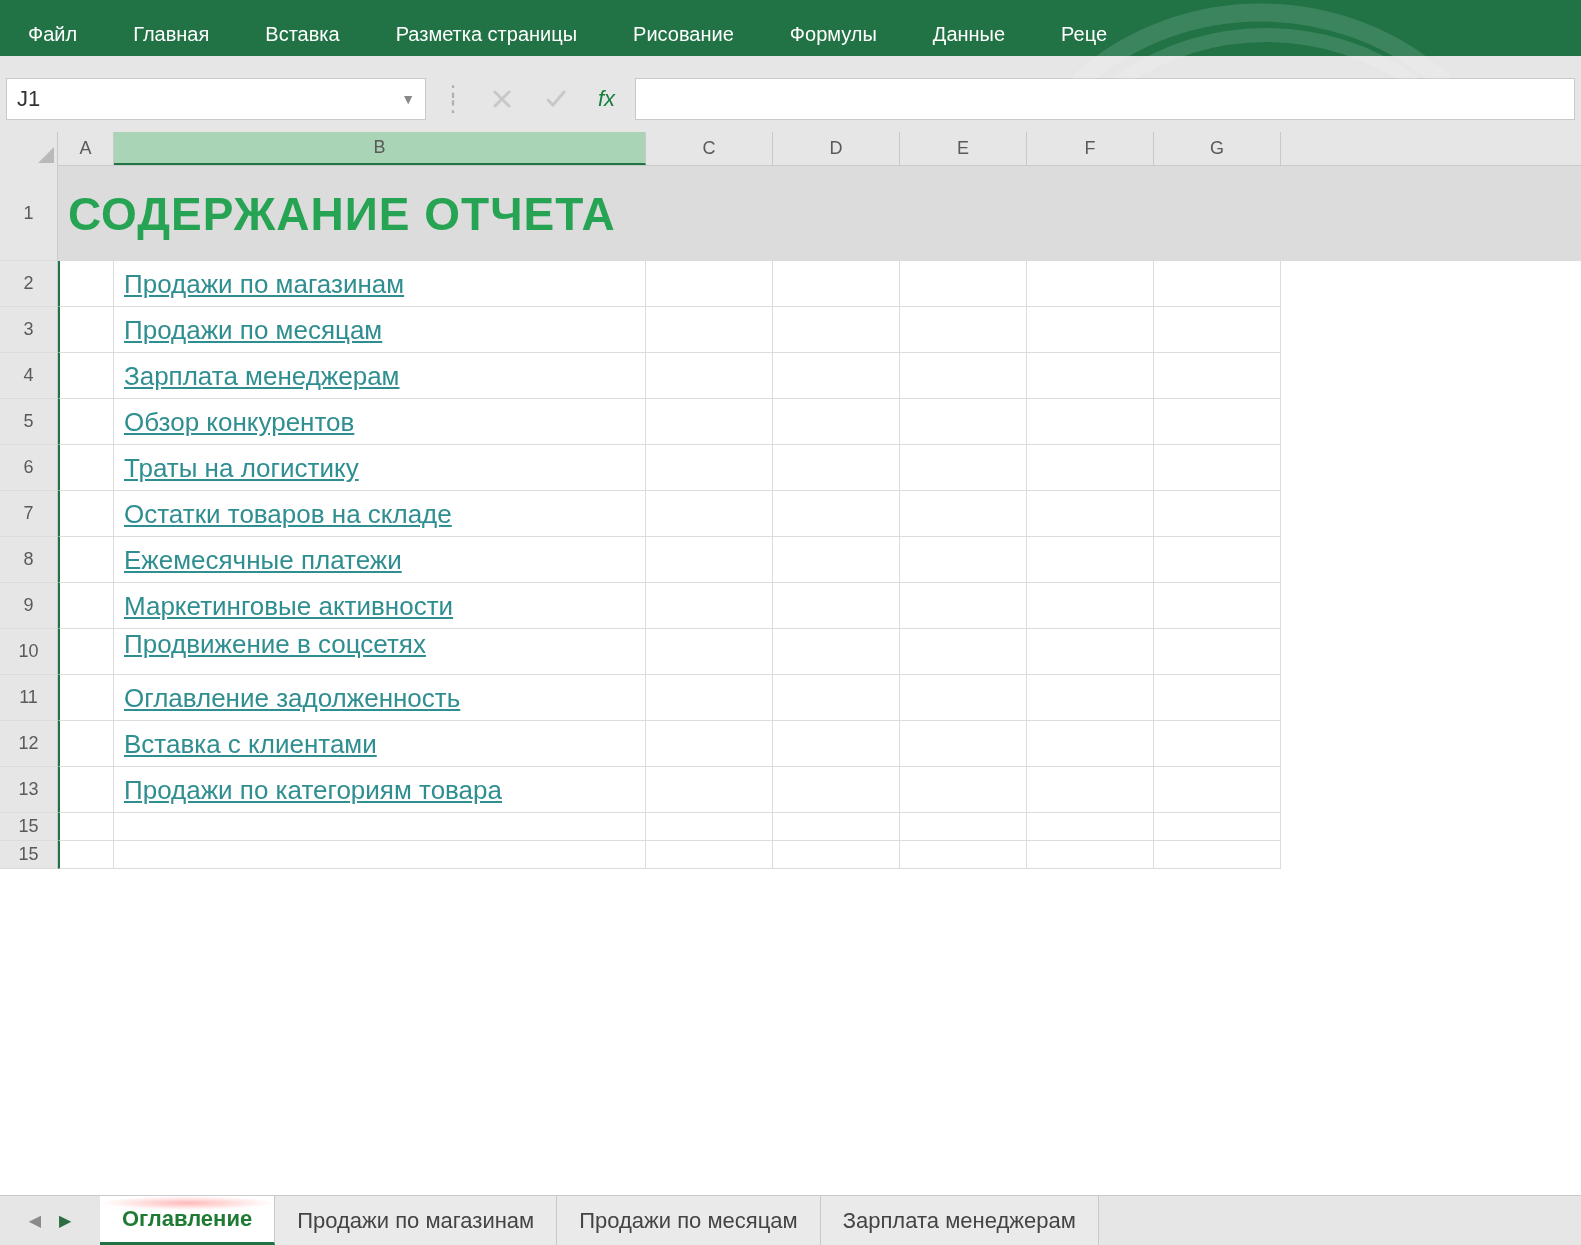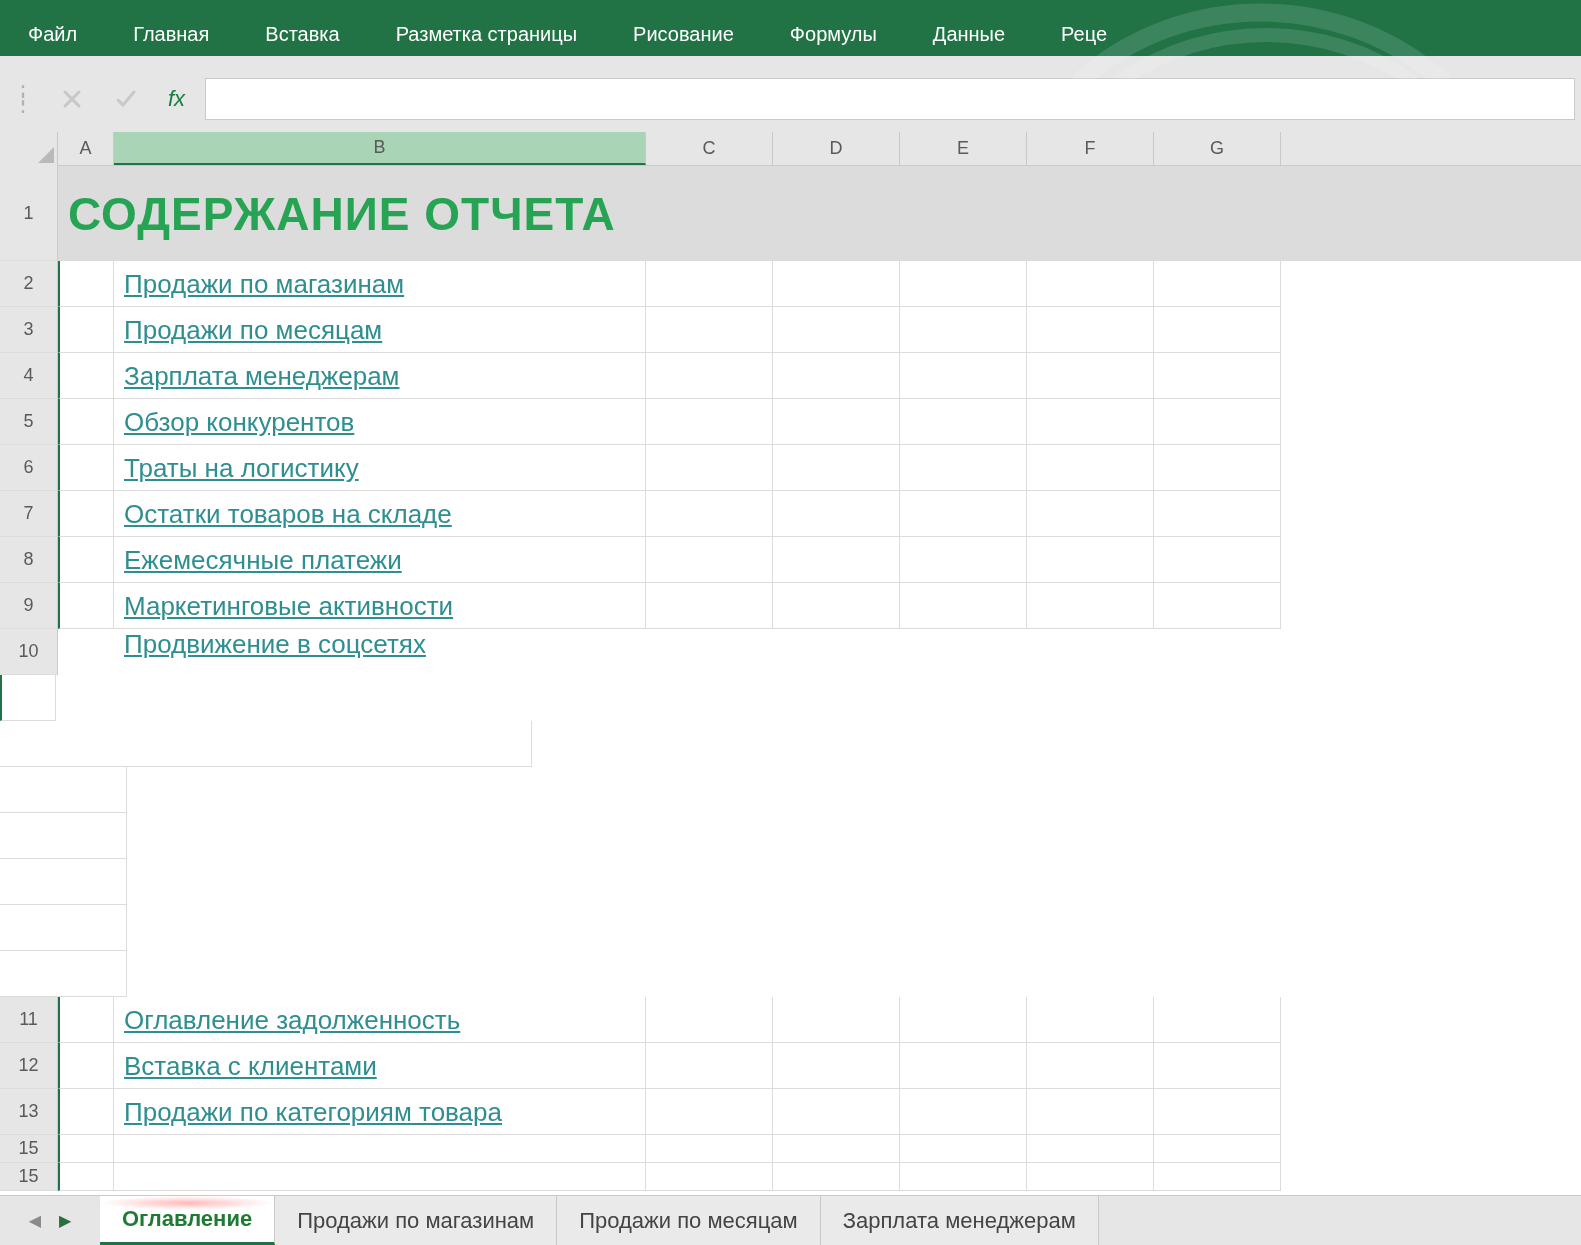--- a/index.html
+++ b/index.html
@@ -62,20 +62,24 @@
       <div class="ribbon-item">Вставка</div>
       <div class="ribbon-item">Разметка страницы</div>
       <div class="ribbon-item">Рисование</div>
       <div class="ribbon-item">Формулы</div>
       <div class="ribbon-item">Данные</div>
       <div class="ribbon-item">Реце</div>
     </div>
 </div>
 
 <div class="formula-row">
+  <div class="namebox">
+    <span>J1</span>
+    <span class="dd">▼</span>
+  </div>
   <div class="fb-dots">⋮<br>⋮</div>
   <div class="fb-btn">
     <svg width="22" height="22" viewBox="0 0 22 22">
         <path d="M4 4 L18 18 M18 4 L4 18" stroke="#c8c8c8" stroke-width="3" stroke-linecap="round"></path>
       </svg>
   </div>
   <div class="fb-btn">
     <svg width="24" height="24" viewBox="0 0 24 24">
         <path d="M4 13 L9 18 L20 5" stroke="#c8c8c8" stroke-width="3" fill="none" stroke-linecap="round"></path>
       </svg>
@@ -206,21 +210,21 @@
         <div class="cell" style="width: 532px;"></div>
         <div class="cell" style="width: 127px;"></div>
         <div class="cell" style="width: 127px;"></div>
         <div class="cell" style="width: 127px;"></div>
         <div class="cell" style="width: 127px;"></div>
         <div class="cell" style="width: 127px;"></div>
         <div style="position: absolute; left: 124px; height: 46px; display: flex; align-items: center;">
           <span class="link-text">Маркетинговые активности</span>
         </div>
       </div>
-      <div class="row rown" style="position: relative; flex-direction: column;">
+      <div class="row rown" style="position: relative;">
         <div class="rowh">10</div>
         <div class="cell colA-border" style="width: 56px;"></div>
         <div class="cell" style="width: 532px;"></div>
         <div class="cell" style="width: 127px;"></div>
         <div class="cell" style="width: 127px;"></div>
         <div class="cell" style="width: 127px;"></div>
         <div class="cell" style="width: 127px;"></div>
         <div class="cell" style="width: 127px;"></div>
         <div style="position: absolute; left: 124px; height: 46px; display: flex; ">
           <span class="link-text">Продвижение в соцсетях</span>

